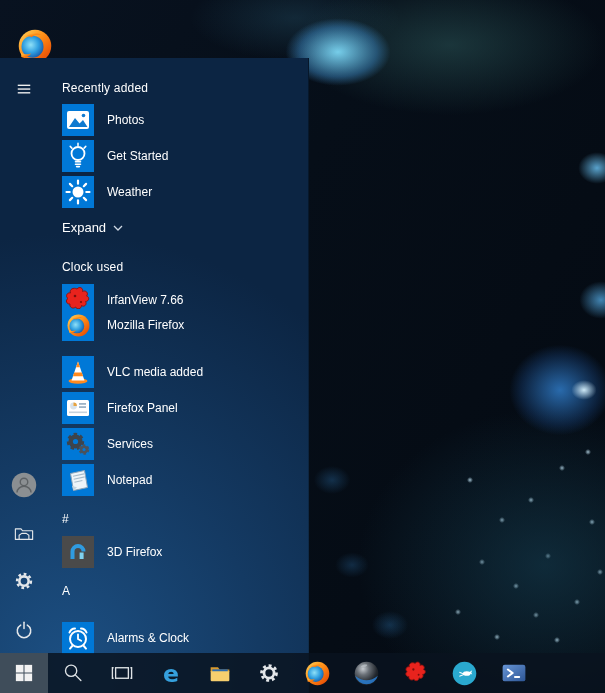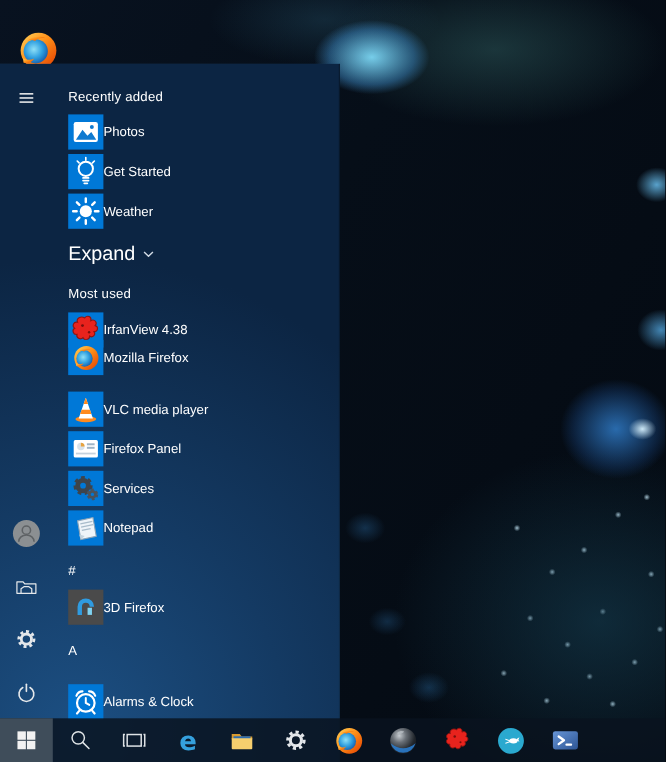--- a/index.html
+++ b/index.html
@@ -45,26 +45,26 @@
   .start-menu{
     position:absolute;left:0;top:58px;width:308px;height:688px;z-index:2;
     background:radial-gradient(400px 430px at 22% 88%, #1c4f82 0%, #143a63 48%, #0c2543 100%);
     border-right:1px solid rgba(0,0,0,.35);
   }
   .rail{position:absolute;left:0;top:0;width:48px;height:100%}
   .rail-btn{position:absolute;background:none;border:none;padding:0;margin:0;cursor:pointer;display:flex;align-items:center;justify-content:center}
   .rail-btn svg{display:block}
 
   .sec-header{position:absolute;left:62px;font-size:12px;color:#fff;letter-spacing:.2px}
-  .app-row{position:absolute;left:62px;height:32px;display:flex;align-items:center;cursor:default}
+  .app-row{position:absolute;left:62px;height:32px;display:flex;align-items:center;gap:13px;cursor:default}
   .tile{width:32px;height:32px;background:#0078d7;display:flex;align-items:center;justify-content:center;flex:0 0 auto}
   .tile.gray{background:#4a4a4a}
   .tile svg{width:32px;height:32px;display:block}
   .app-label{font-size:12px;color:#fff;white-space:nowrap}
-  .expand-row{position:absolute;left:62px;top:162px;display:flex;align-items:center;gap:7px;color:#fff;font-size:18px;cursor:pointer}
+  .expand-row{position:absolute;left:62px;top:162px;display:flex;align-items:center;gap:7px;color:#fff;font-size:13px;cursor:pointer}
 
   .taskbar{
     position:absolute;left:0;bottom:0;width:605px;height:40px;z-index:3;
     background:rgba(10,19,31,.84);display:flex;align-items:stretch;
   }
   .tb-btn{width:49px;height:40px;display:flex;align-items:center;justify-content:center;background:none;border:none;padding:0;cursor:pointer}
   .tb-btn.start{width:48px;background:#3f4d5a}
   .i20{width:20px;height:20px}.i24{width:24px;height:24px}.i26{width:26px;height:26px}
   .i28{width:28px;height:28px}.i29{width:29px;height:29px}
 </style>
@@ -289,45 +289,45 @@
     <span class="app-label">Get Started</span>
   </div>
 
   <div class="expand-row">
     <span>Expand</span>
     <svg width="10" height="6">
         <use href="#sym-chev"></use>
       </svg>
   </div>
 
-  <div class="sec-header" style="top:202px">Most used</div>
+  <div class="sec-header" style="top:202px">Clock used</div>
 
   <div class="app-row" style="top:226px">
     <span class="tile">
         <svg>
           <use href="#sym-splat"></use>
         </svg>
       </span>
-    <span class="app-label">IrfanView 4.38</span>
+    <span class="app-label">IrfanView 7.66</span>
   </div>
   <div class="app-row" style="top:251px">
     <span class="tile">
         <svg style="width:27px;height:27px">
           <use href="#sym-fx"></use>
         </svg>
       </span>
     <span class="app-label">Mozilla Firefox</span>
   </div>
   <div class="app-row" style="top:298px">
     <span class="tile">
         <svg>
           <use href="#sym-vlc"></use>
         </svg>
       </span>
-    <span class="app-label">VLC media player</span>
+    <span class="app-label">VLC media added</span>
   </div>
   <div class="app-row" style="top:334px">
     <span class="tile">
         <svg>
           <use href="#sym-cpanel"></use>
         </svg>
       </span>
     <span class="app-label">Firefox Panel</span>
   </div>
   <div class="app-row" style="top:406px">

